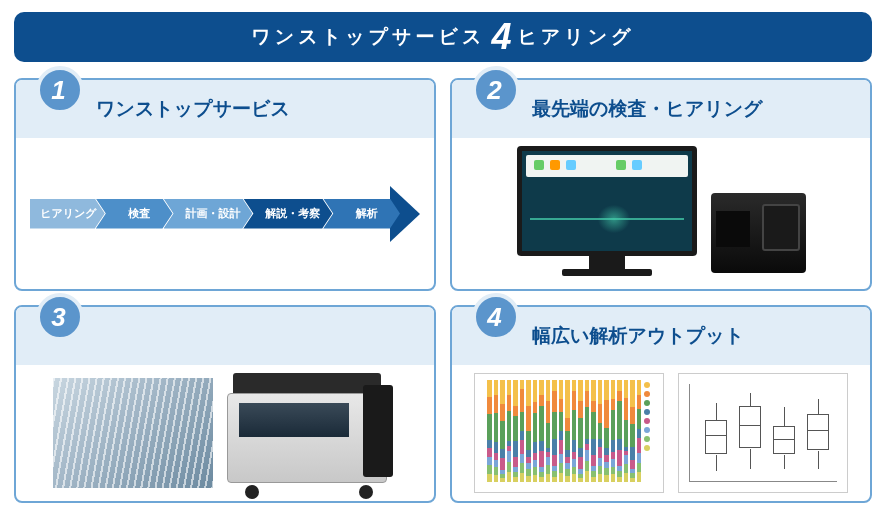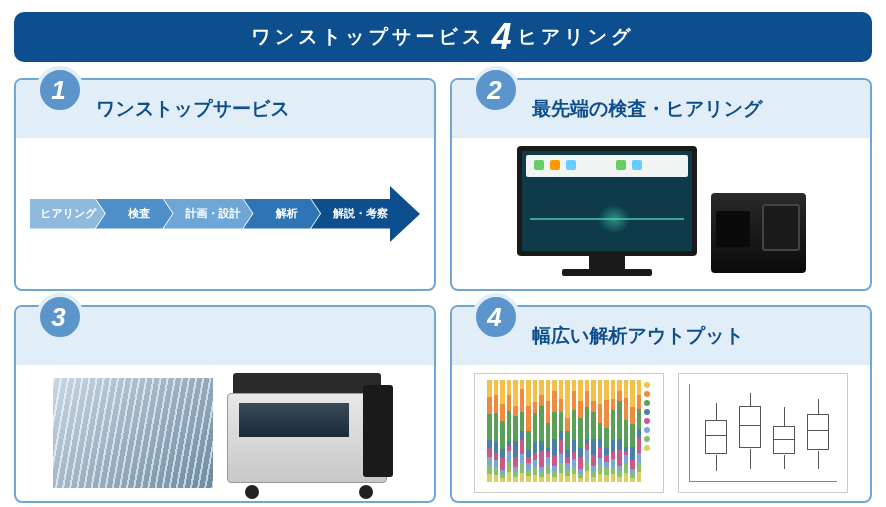--- a/index.html
+++ b/index.html
@@ -242,22 +242,22 @@
   <div class="card">
     <div class="card-head">
       <div class="badge">1</div>
       <div class="card-title">ワンストップサービス</div>
     </div>
     <div class="card-body">
       <div class="arrow-flow">
         <div class="arrow-step" style="background:#8fb9dd;flex:1.0">ヒアリング</div>
         <div class="arrow-step" style="background:#4d8fc9;flex:0.9">検査</div>
         <div class="arrow-step" style="background:#6ea6d6;flex:1.1">計画・設計</div>
+        <div class="arrow-step" style="background:#0d4e8e;flex:1.1">解説・考察</div>
         <div class="arrow-step" style="background:#2f74b5;flex:0.9">解析</div>
-        <div class="arrow-step" style="background:#0d4e8e;flex:1.1">解説・考察</div>
         <div class="arrow-head"></div>
       </div>
     </div>
   </div>
 
   <div class="card">
     <div class="card-head">
       <div class="badge">2</div>
       <div class="card-title">最先端の検査・ヒアリング</div>
     </div>

